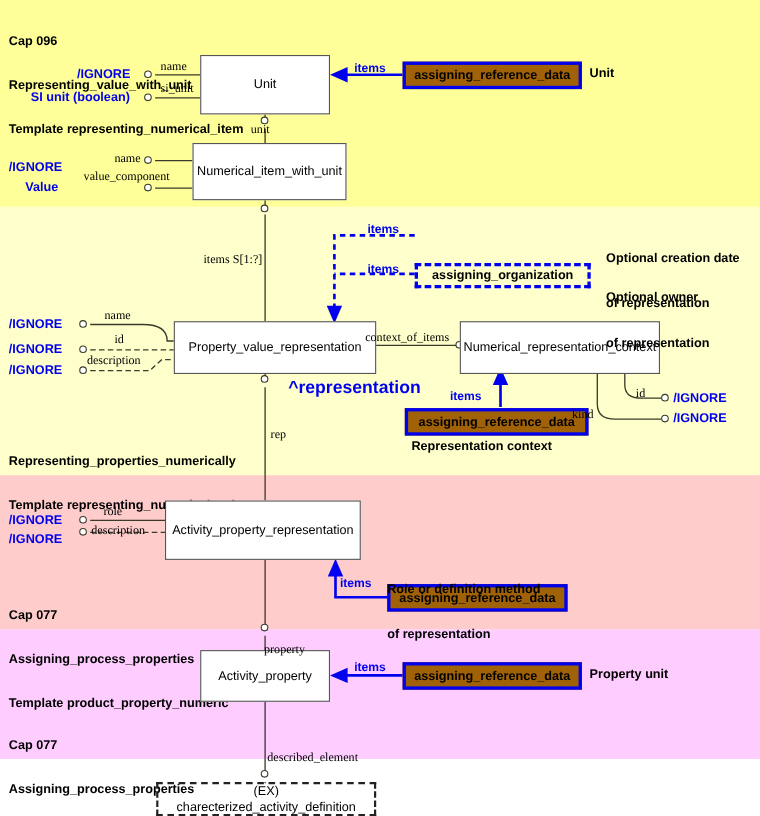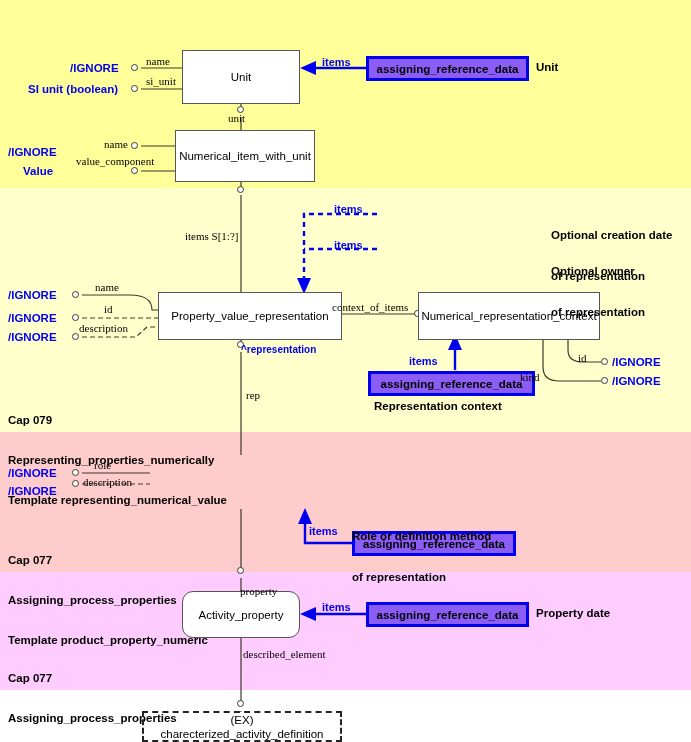--- a/index.html
+++ b/index.html
@@ -14,21 +14,21 @@
 
   .cap{position:absolute;font-size:11.5px;font-weight:bold;color:#000;
        line-height:13.2px;white-space:pre;letter-spacing:0px;}
 
   .entity{position:absolute;background:#ffffff;border:1.5px solid #555555;
           box-sizing:border-box;display:flex;align-items:center;
           justify-content:center;font-size:11.5px;color:#000;text-align:center;}
   .entity.ex{border:2px dashed #222;background:transparent;flex-direction:column;
              line-height:14px;}
 
-  .refbox{position:absolute;background:#8b5cf6;border:3px solid #0000ee;
+  .refbox{position:absolute;background:#a16207;border:3px solid #0000ee;
           box-sizing:border-box;display:flex;align-items:center;
           justify-content:center;font-size:11.5px;font-weight:bold;color:#000;}
   .refbox.dashed{border:3px dashed #0000ee;background:transparent;}
 
   .lbl{position:absolute;font-size:11px;color:#000;white-space:nowrap;font-family:Liberation Serif, serif;}
   .blbl{position:absolute;font-size:11px;font-weight:bold;color:#0000ee;white-space:nowrap;}
   .klbl{position:absolute;font-size:11.5px;font-weight:bold;color:#000;
         white-space:pre;line-height:13.5px;}
   .circ{position:absolute;width:7px;height:7px;border:1.3px solid #3a3a2a;
         border-radius:50%;background:#ffffff;box-sizing:border-box;}
@@ -109,23 +109,27 @@
   <div class="circ" style="left:72px;top:333px;"></div>
   <div class="circ" style="left:414px;top:310px;"></div>
   <div class="circ" style="left:237px;top:341px;"></div>
   <div class="circ" style="left:601px;top:358px;"></div>
   <div class="circ" style="left:601px;top:377px;"></div>
   <div class="circ" style="left:72px;top:469px;"></div>
   <div class="circ" style="left:72px;top:480px;"></div>
   <div class="circ" style="left:237px;top:567px;"></div>
   <div class="circ" style="left:237px;top:700px;"></div>
 
+  <div class="cap" style="left:8px;top:6px;">
+    <div>Cap 096</div>
+    <div>Representing_value_with_unit</div>
+    <div>Template representing_numerical_item</div>
+  </div>
 
   <div class="cap" style="left:8px;top:388px;">
-    <div>Cap 079</div>
     <div>Representing_properties_numerically</div>
     <div>Template representing_numerical_value</div>
   </div>
 
   <div class="cap" style="left:8px;top:528px;">
     <div>Cap 077</div>
     <div>Assigning_process_properties</div>
     <div>Template product_property_numeric</div>
   </div>
 
@@ -144,42 +148,48 @@
   </div>
 
   <div class="entity" style="left:158px;top:292px;width:184px;height:48px;">
     <span>Property_value_representation</span>
   </div>
 
   <div class="entity" style="left:418px;top:292px;width:182px;height:48px;">
     <span>Numerical_representation_context</span>
   </div>
 
-
-  <div class="entity" style="left:182px;top:591px;width:118px;height:47px;border-radius:11px;">
+  <div class="entity" style="left:150px;top:455px;width:178px;height:54px;">
+    <span>Activity_property_representation</span>
+  </div>
+
+  <div class="entity" style="left:182px;top:591px;width:118px;height:47px;">
     <span>Activity_property</span>
   </div>
 
   <div class="entity ex" style="left:142px;top:711px;width:200px;height:31px;">
     <span>(EX)</span>
     <span>charecterized_activity_definition</span>
   </div>
 
   <div class="refbox" style="left:366px;top:56px;width:163px;height:25px;">
     <span>assigning_reference_data</span>
   </div>
   <div class="blbl" style="left:322px;top:56px;">items</div>
   <div class="klbl" style="left:536px;top:61px;">Unit</div>
 
   <div class="blbl" style="left:334px;top:203px;">items</div>
   <div class="klbl" style="left:551px;top:202px;">
     <div>Optional creation date</div>
     <div>of representation</div>
   </div>
 
+  <div class="refbox dashed" style="left:377px;top:239px;width:160px;height:23px;">
+    <span>assigning_organization</span>
+  </div>
   <div class="blbl" style="left:334px;top:239px;">items</div>
   <div class="klbl" style="left:551px;top:238px;">
     <div>Optional owner</div>
     <div>of representation</div>
   </div>
 
   <div class="refbox" style="left:368px;top:371px;width:167px;height:25px;">
     <span>assigning_reference_data</span>
   </div>
   <div class="blbl" style="left:409px;top:355px;">items</div>
@@ -191,21 +201,21 @@
   <div class="blbl" style="left:309px;top:525px;">items</div>
   <div class="klbl" style="left:352px;top:503px;">
     <div>Role or definition method</div>
     <div>of representation</div>
   </div>
 
   <div class="refbox" style="left:366px;top:602px;width:163px;height:25px;">
     <span>assigning_reference_data</span>
   </div>
   <div class="blbl" style="left:322px;top:601px;">items</div>
-  <div class="klbl" style="left:536px;top:607px;">Property date</div>
+  <div class="klbl" style="left:536px;top:607px;">Property unit</div>
 
   <div class="lbl" style="left:146px;top:55px;">name</div>
   <div class="blbl" style="left:70px;top:62px;font-size:11.5px;">/IGNORE</div>
   <div class="lbl" style="left:146px;top:75px;">si_unit</div>
   <div class="blbl" style="left:28px;top:83px;font-size:11.5px;">SI unit (boolean)</div>
 
   <div class="lbl" style="left:228px;top:112px;">unit</div>
 
   <div class="lbl" style="left:104px;top:138px;">name</div>
   <div class="blbl" style="left:8px;top:146px;font-size:11.5px;">/IGNORE</div>
@@ -216,31 +226,31 @@
 
   <div class="lbl" style="left:95px;top:281px;">name</div>
   <div class="blbl" style="left:8px;top:289px;font-size:11.5px;">/IGNORE</div>
   <div class="lbl" style="left:104px;top:303px;">id</div>
   <div class="blbl" style="left:8px;top:312px;font-size:11.5px;">/IGNORE</div>
   <div class="lbl" style="left:79px;top:322px;">description</div>
   <div class="blbl" style="left:8px;top:331px;font-size:11.5px;">/IGNORE</div>
 
   <div class="lbl" style="left:332px;top:301px;">context_of_items</div>
 
-  <div class="blbl" style="left:241px;top:344px;font-size:10px;">^representation</div>
+  <div class="blbl" style="left:262px;top:344px;font-size:16px;">^representation</div>
 
   <div class="lbl" style="left:246px;top:389px;">rep</div>
 
   <div class="lbl" style="left:578px;top:352px;">id</div>
   <div class="blbl" style="left:612px;top:356px;font-size:11.5px;">/IGNORE</div>
   <div class="lbl" style="left:520px;top:371px;">kind</div>
   <div class="blbl" style="left:612px;top:375px;font-size:11.5px;">/IGNORE</div>
 
   <div class="lbl" style="left:94px;top:459px;">role</div>
   <div class="blbl" style="left:8px;top:467px;font-size:11.5px;">/IGNORE</div>
   <div class="lbl" style="left:83px;top:476px;">description</div>
   <div class="blbl" style="left:8px;top:485px;font-size:11.5px;">/IGNORE</div>
 
   <div class="lbl" style="left:240px;top:541px;margin-top:44px;">property</div>
 
-  <div class="lbl" style="left:243px;top:648px;">described_element</div>
+  <div class="lbl" style="left:243px;top:683px;">described_element</div>
 
 </div>
 
 </body></html>

